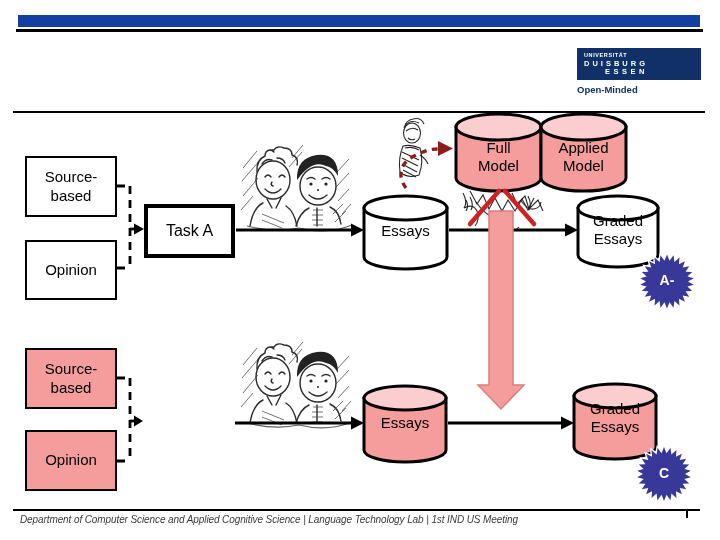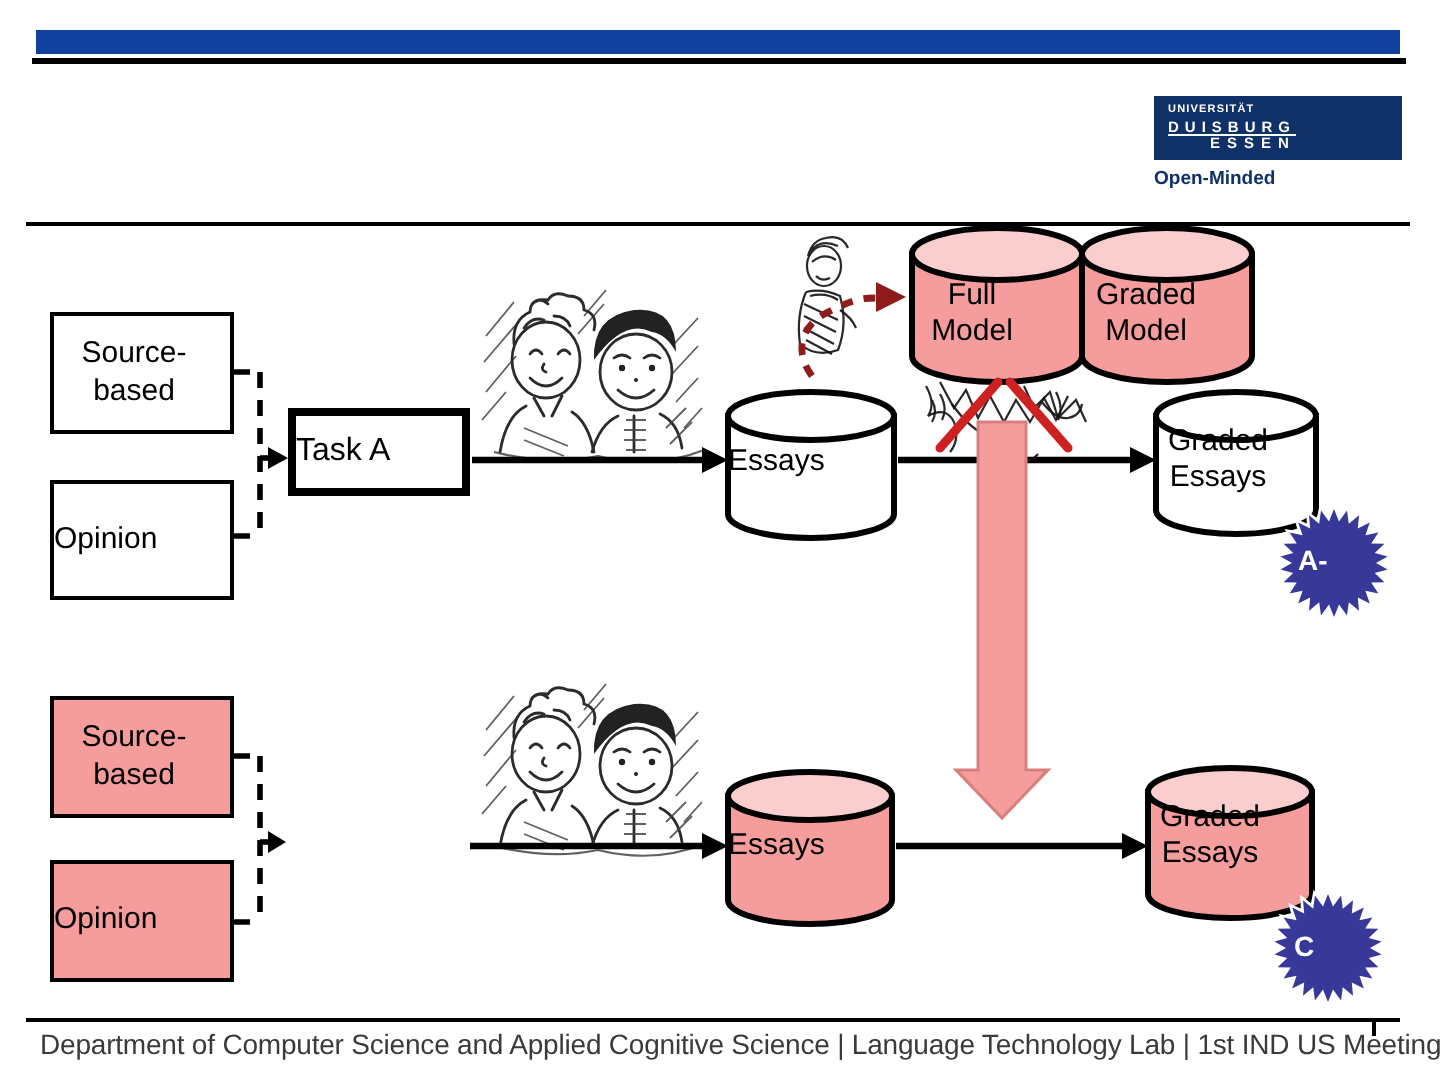--- a/index.html
+++ b/index.html
@@ -1,33 +1,33 @@
 <!DOCTYPE html>
 <html style="--pink: #F59C9C; --pink-light: #FACDCE; --badge-navy: #383899; --bar-blue: #1240A0; --logo-navy: #103168; --title-navy: #1F3864; --red: #CE2121; --dark-red: #8F1B1B;"><head>
 <meta charset="utf-8">
 <style>
   html,body{margin:0;padding:0;background:#888;}
   .slide{position:relative;width:720px;height:540px;background:#fff;overflow:hidden;
          font-family:"Liberation Sans",sans-serif;color:#000;}
   .abs{position:absolute;}
-  .lbl{display:flex;align-items:center;justify-content:flex-start;text-align:center;
+  .lbl{display:flex;align-items:center;justify-content:center;text-align:center;
        line-height:1.22;font-size:15px;}
   .box{border:2.2px solid #000;background:#fff;box-sizing:border-box;}
   .box.pink{background:var(--pink);}
   .box.task{border-width:4px;font-size:16px;}
   .badge-txt{color:#fff;font-size:14px;font-weight:bold;}
   .hdr-title{font-size:19px;font-weight:bold;color:var(--title-navy);}
   .bar{background:var(--bar-blue);}
   .blackline{background:#000;}
   .logo-box{background:var(--logo-navy);color:#fff;padding:4px 0 0 7px;box-sizing:border-box;}
   .logo-l1{font-size:5.5px;letter-spacing:.6px;font-weight:bold;}
-  .logo-l2{font-size:7.5px;letter-spacing:3px;font-weight:bold;margin-top:1px;text-decoration:underline;}
+  .logo-l2{font-size:7.5px;letter-spacing:3px;font-weight:bold;margin-top:1px;}
   .logo-l3{font-size:7.5px;letter-spacing:3.5px;font-weight:bold;margin-left:21px;margin-top:-1px;}
   .tagline{font-size:9.5px;font-weight:bold;color:var(--logo-navy);}
-  .footer-txt{font-size:14px;color:#3a3a3a;letter-spacing:-0.1px;white-space:nowrap;}
+  .footer-txt{font-size:10px;color:#3a3a3a;letter-spacing:-0.1px;white-space:nowrap;font-style:italic;}
   .pagenum{font-size:9.5px;color:#9a9a9a;text-align:right;}
   svg.layer{position:absolute;left:0;top:0;}
   .cyl-body-pink{fill:var(--pink);stroke:#000;stroke-width:3;}
   .cyl-top-pink{fill:var(--pink-light);stroke:#000;stroke-width:3;}
   .cyl-body-white{fill:#fff;stroke:#000;stroke-width:3;}
   .cyl-top-white{fill:#fff;stroke:#000;stroke-width:3;}
   .thick{stroke:#000;stroke-width:3.2;fill:none;}
   .dash{stroke:#000;stroke-width:2.8;fill:none;stroke-dasharray:8,6;}
   .sketch{stroke:#2b2b2b;stroke-width:1.4;fill:none;stroke-linecap:round;}
   .sketch-thin{stroke:#444;stroke-width:.9;fill:none;opacity:.85;}
@@ -165,30 +165,30 @@
       <polygon class="star-navy" points="664.0,447.0 666.5,453.2 670.5,447.8 671.4,454.4 676.5,450.1 675.9,456.7 681.9,453.8 679.7,460.1 686.2,458.7 682.6,464.2 689.2,464.4 684.4,469.0 690.8,470.7 685.0,474.0 690.8,477.3 684.4,479.0 689.2,483.6 682.6,483.8 686.2,489.3 679.7,487.9 681.9,494.2 675.9,491.3 676.5,497.9 671.4,493.6 670.5,500.2 666.5,494.8 664.0,501.0 661.5,494.8 657.5,500.2 656.6,493.6 651.5,497.9 652.1,491.3 646.1,494.2 648.3,487.9 641.8,489.3 645.4,483.8 638.8,483.6 643.6,479.0 637.2,477.3 643.0,474.0 637.2,470.7 643.6,469.0 638.8,464.4 645.4,464.2 641.8,458.7 648.3,460.1 646.1,453.8 652.1,456.7 651.5,450.1 656.6,454.4 657.5,447.8 661.5,453.2"></polygon>
     </g>
   </svg>
 
   <div class="abs box lbl" style="left:25px;top:156px;width:92px;height:61px;">
     <span style="width:80px;">Source-based</span>
   </div>
   <div class="abs box lbl" style="left:25px;top:240px;width:92px;height:60px;">
     <span>Opinion</span>
   </div>
-  <div class="abs box task lbl" style="left:144px;top:204px;width:91px;height:44px;">
+  <div class="abs box task lbl" style="left:144px;top:204px;width:91px;height:54px;">
     <span>Task A</span>
   </div>
 
   <div class="abs lbl" style="left:364px;top:204px;width:83px;height:55px;">Essays</div>
   <div class="abs lbl" style="left:456px;top:128px;width:85px;height:58px;">
     <span style="width:60px;">Full Model</span>
   </div>
   <div class="abs lbl" style="left:541px;top:128px;width:85px;height:58px;">
-    <span style="width:64px;">Graded Model</span>
+    <span style="width:64px;">Applied Model</span>
   </div>
   <div class="abs lbl" style="left:578px;top:202px;width:80px;height:56px;">
     <span style="width:62px;">Graded Essays</span>
   </div>
   <div class="abs lbl badge-txt" style="left:649px;top:267px;width:36px;height:28px;">A-</div>
 
   <div class="abs box pink lbl" style="left:25px;top:348px;width:92px;height:61px;">
     <span style="width:80px;">Source-based</span>
   </div>
   <div class="abs box pink lbl" style="left:25px;top:430px;width:92px;height:61px;">

